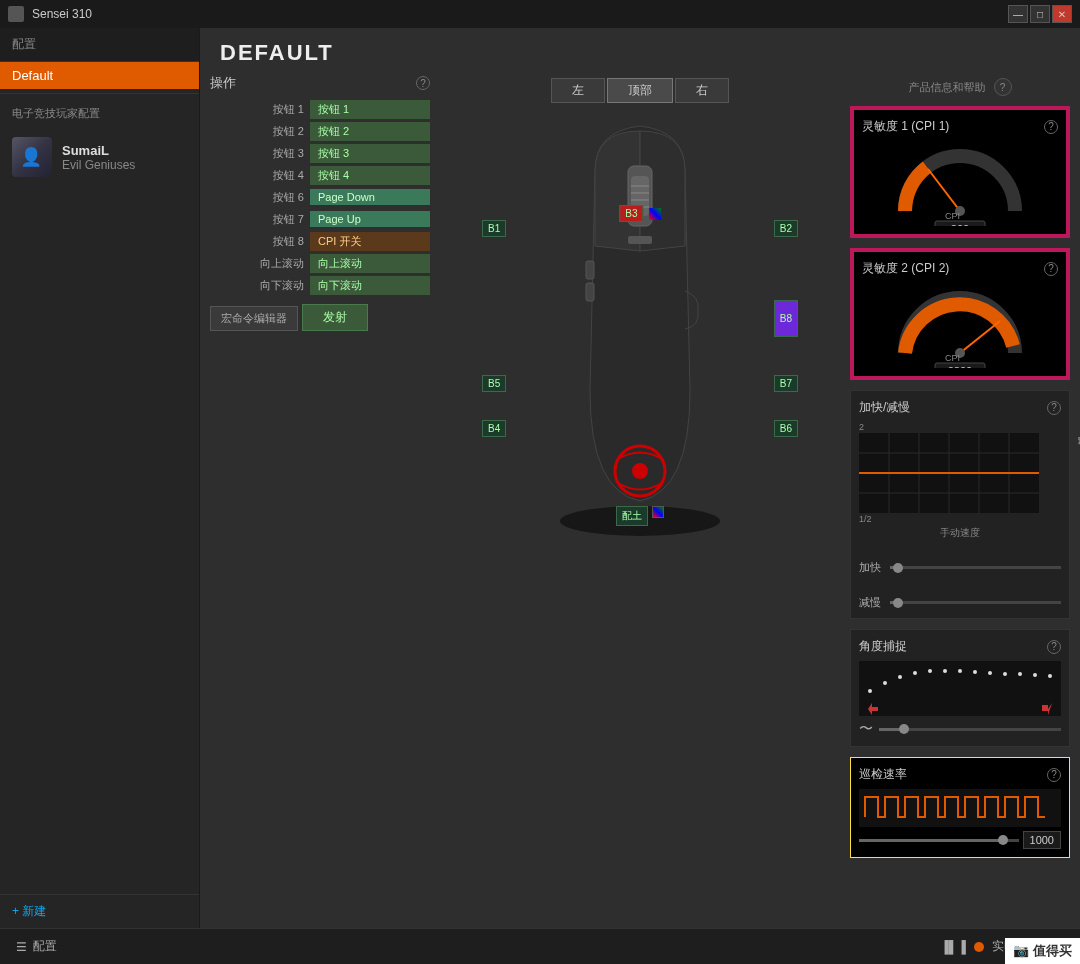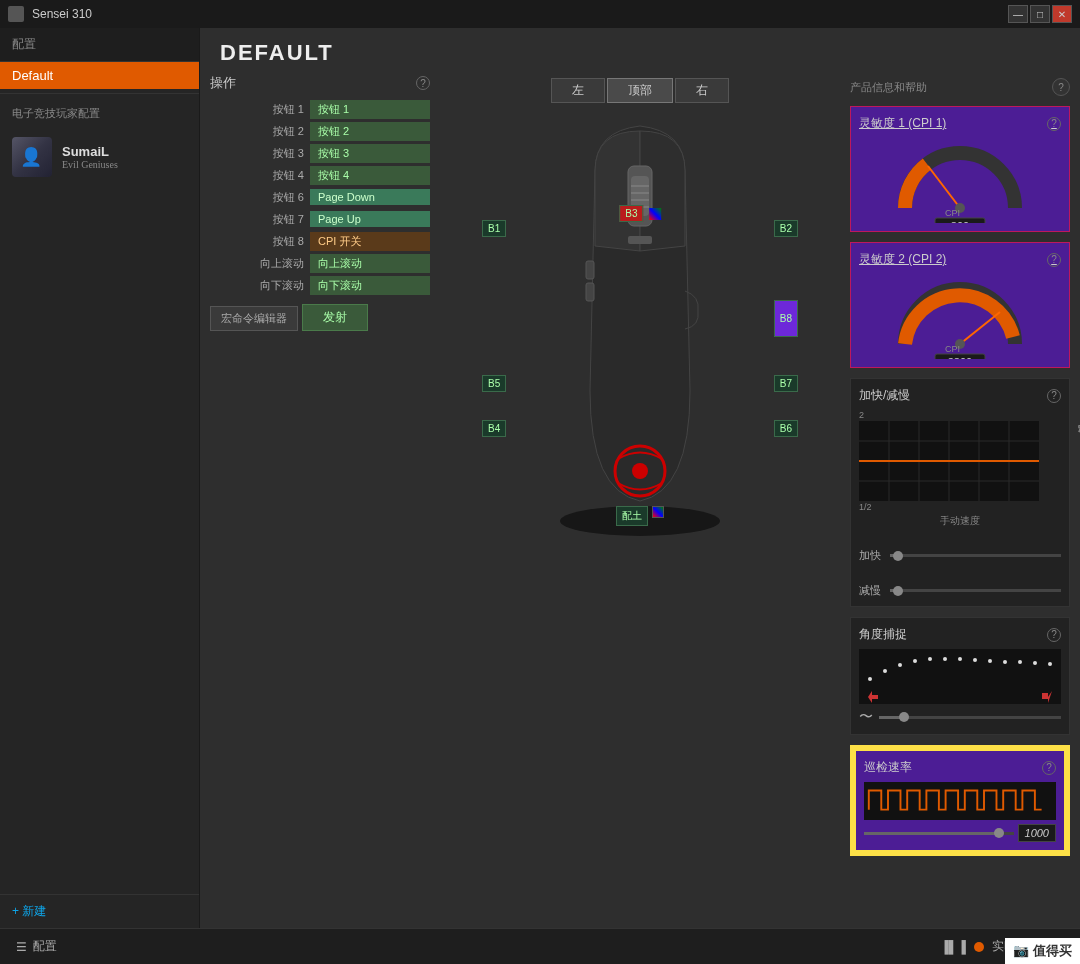--- a/index.html
+++ b/index.html
@@ -123,22 +123,21 @@
       display: flex;
       flex-direction: column;
     }
     .sidebar-username {
       color: #ddd;
       font-size: 13px;
       font-weight: bold;
     }
     .sidebar-team {
       color: #888;
-      font-size: 10px;
-      font-family: Liberation Serif, serif;
+      font-size: 12px;
     }
     .sidebar-bottom {
       margin-top: auto;
       padding: 8px 12px;
       border-top: 1px solid #333;
     }
     .new-button {
       display: flex;
       align-items: center;
       gap: 6px;
@@ -305,33 +304,32 @@
       width: 220px;
       flex-shrink: 0;
       display: flex;
       flex-direction: column;
       gap: 10px;
     }
 
     .right-top-bar {
       display: flex;
       align-items: center;
-      justify-content: space-between;
+      justify-content: center;
       gap: 8px;
       font-size: 11px;
       color: #888;
       padding-top: 4px;
     }
 
     
     .cpi-section {
-      background: #4c1d95;
-      border: 1px solid #be185d;
+      background: #000000;
+      border: 4px solid #be185d;
       padding: 8px;
-      text-decoration: underline;
     }
     .section-header {
       display: flex;
       align-items: center;
       justify-content: space-between;
       margin-bottom: 6px;
     }
     .section-title {
       font-size: 12px;
       color: #ccc;
@@ -380,38 +378,37 @@
 
     
     .angle-section {
       background: #222;
       border: 1px solid #333;
       padding: 8px;
     }
 
     
     .polling-section {
-      background: #4c1d95;
-      border: 6px solid #fde047;
+      background: #000000;
+      border: 1px solid #fde047;
       padding: 8px;
     }
     .polling-value-row {
       display: flex;
       align-items: center;
       gap: 4px;
       margin-top: 4px;
     }
     .polling-value-box {
       background: #1a1a1a;
       border: 1px solid #444;
       color: #ccc;
       font-size: 11px;
       padding: 2px 6px;
       margin-left: auto;
-      font-style: italic;
     }
 
     
     .bottom-bar {
       height: 36px;
       background: #1e1e1e;
       border-top: 1px solid #333;
       display: flex;
       align-items: center;
       padding: 0 16px;

